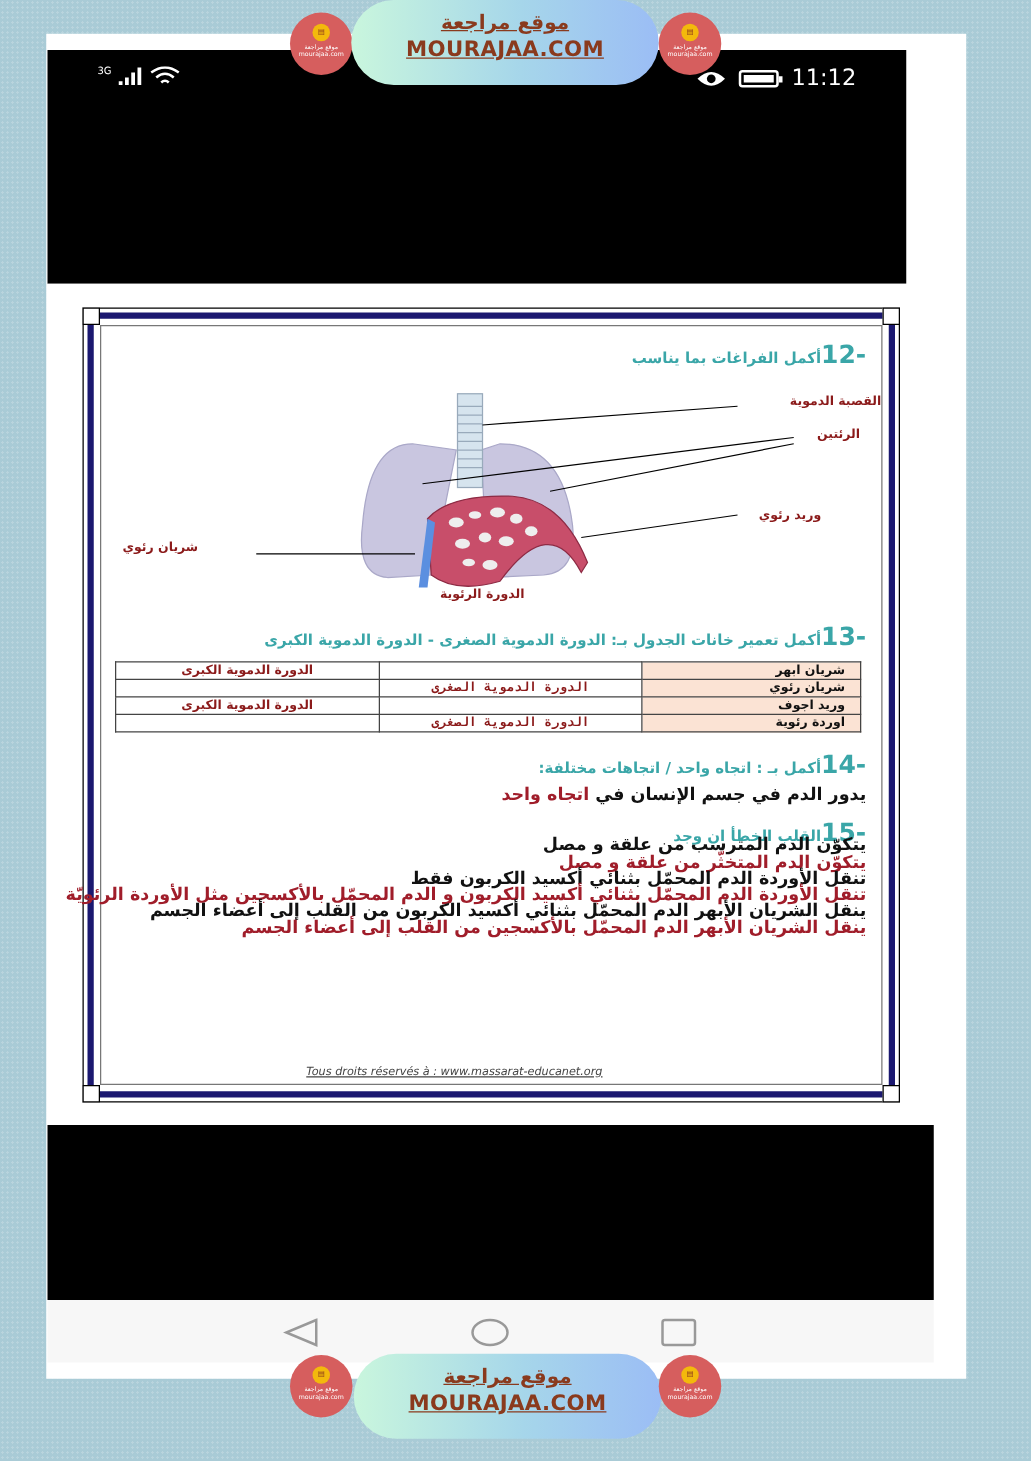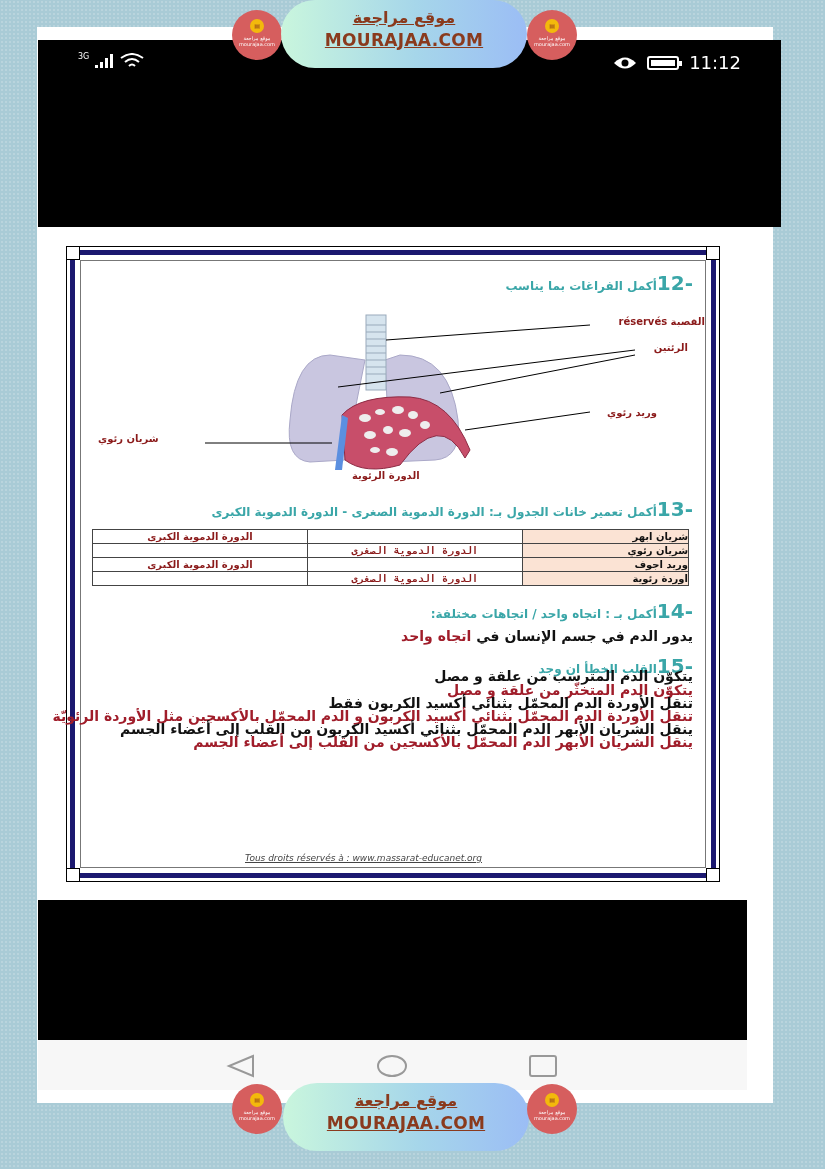--- a/index.html
+++ b/index.html
@@ -8,21 +8,21 @@
     background:#a9cbd6;
     background-image: radial-gradient(rgba(255,255,255,0.18) 1px, transparent 1px);
     background-size: 4px 4px;
     font-family: "DejaVu Sans", sans-serif;
   }
   .page {
     position:absolute; left:37px; top:27px; width:736px; height:1076px;
     background:#ffffff;
   }
   .phone-status {
-    position:absolute; left:38px; top:40px; width:743px; height:187px;
+    position:absolute; left:38px; top:40px; width:687px; height:187px;
     background:#000;
     color:#fff;
   }
   .status-left { position:absolute; left:40px; top:13px; display:flex; align-items:center; gap:6px; font-size:11px; }
   .status-right { position:absolute; right:40px; top:12px; display:flex; align-items:center; gap:10px; font-size:18px; font-family:"DejaVu Sans", sans-serif; }
   .bars { display:flex; align-items:flex-end; gap:2px; height:14px; }
   .bars span { display:block; width:3px; background:#fff; }
   .battery { width:32px; height:14px; border:2px solid #fff; border-radius:3px; position:relative; box-sizing:border-box; }
   .battery::after { content:""; position:absolute; right:-5px; top:3px; width:3px; height:5px; background:#fff; }
   .battery .fill { position:absolute; inset:2px; background:#fff; }
@@ -49,21 +49,21 @@
   .q-title .num { font-size:20px; }
   .label-red { position:absolute; color:#8b1a1a; font-size:10px; font-weight:bold; white-space:nowrap; direction:rtl; }
   .cap-red { position:absolute; color:#8b1a1a; font-size:10px; font-weight:bold; direction:rtl; }
   table.q13 {
     position:absolute; left:92px; top:529px; width:597px; border-collapse:collapse;
     font-size:10px; font-weight:bold; direction:ltr;
   }
   table.q13 td { border:1px solid #444; height:13px; padding:0 8px; text-align:center; }
   table.q13 td.c1 { width:195px; color:#8b1a1a; }
   table.q13 td.c2 { width:195px; color:#8b1a1a;font-family:Liberation Mono, monospace; }
-  table.q13 td.c3 { width:155px; background:#fbe3d4; color:#111; text-align:right; padding-right:0; direction:rtl; }
+  table.q13 td.c3 { width:155px; background:#fbe3d4; color:#111; text-align:right; padding-right:12px; direction:rtl; }
   .line { position:absolute; direction:rtl; font-size:14px; font-weight:bold; white-space:nowrap; }
   .black { color:#111; }
   .red { color:#a01d2a; }
   .footer-note { position:absolute; left:245px; top:853px; font-size:9px; font-style:italic; color:#444;text-decoration:underline; }
   .phone-bottom {
     position:absolute; left:38px; top:900px; width:709px; height:140px; background:#000;
   }
   .navbar {
     position:absolute; left:38px; top:1040px; width:709px; height:50px; background:#f7f7f7;
   }
@@ -161,21 +161,21 @@
   <path d="M262 115 L255 170 L262 170 L268 118 Z" fill="#5b8fe0"></path>
 
   <g stroke="#000" stroke-width="1" fill="none">
     <line x1="510" y1="25" x2="306" y2="40"></line>
     <line x1="555" y1="50" x2="258" y2="87"></line>
     <line x1="555" y1="55" x2="360" y2="93"></line>
     <line x1="510" y1="112" x2="385" y2="130"></line>
     <line x1="125" y1="143" x2="252" y2="143"></line>
   </g>
 </svg>
-<div class="label-red" style="right:120px;top:316px">القصبة réservés</div>
+<div class="label-red" style="right:120px;top:316px">القصبة الدموية</div>
 <div class="label-red" style="right:137px;top:342px">الرئتين</div>
 <div class="label-red" style="right:168px;top:407px">وريد رئوي</div>
 <div class="label-red" style="left:98px;top:433px">شريان رئوي</div>
 <div class="cap-red" style="left:352px;top:470px">الدورة الرئوية</div>
 
 <div class="q-title" style="right:132px;top:497px;">
   <span class="num">-13</span><span>أكمل تعمير خانات الجدول بـ: الدورة الدموية الصغرى - الدورة الدموية الكبرى</span>
 </div>
 <table class="q13">
   <tbody>

